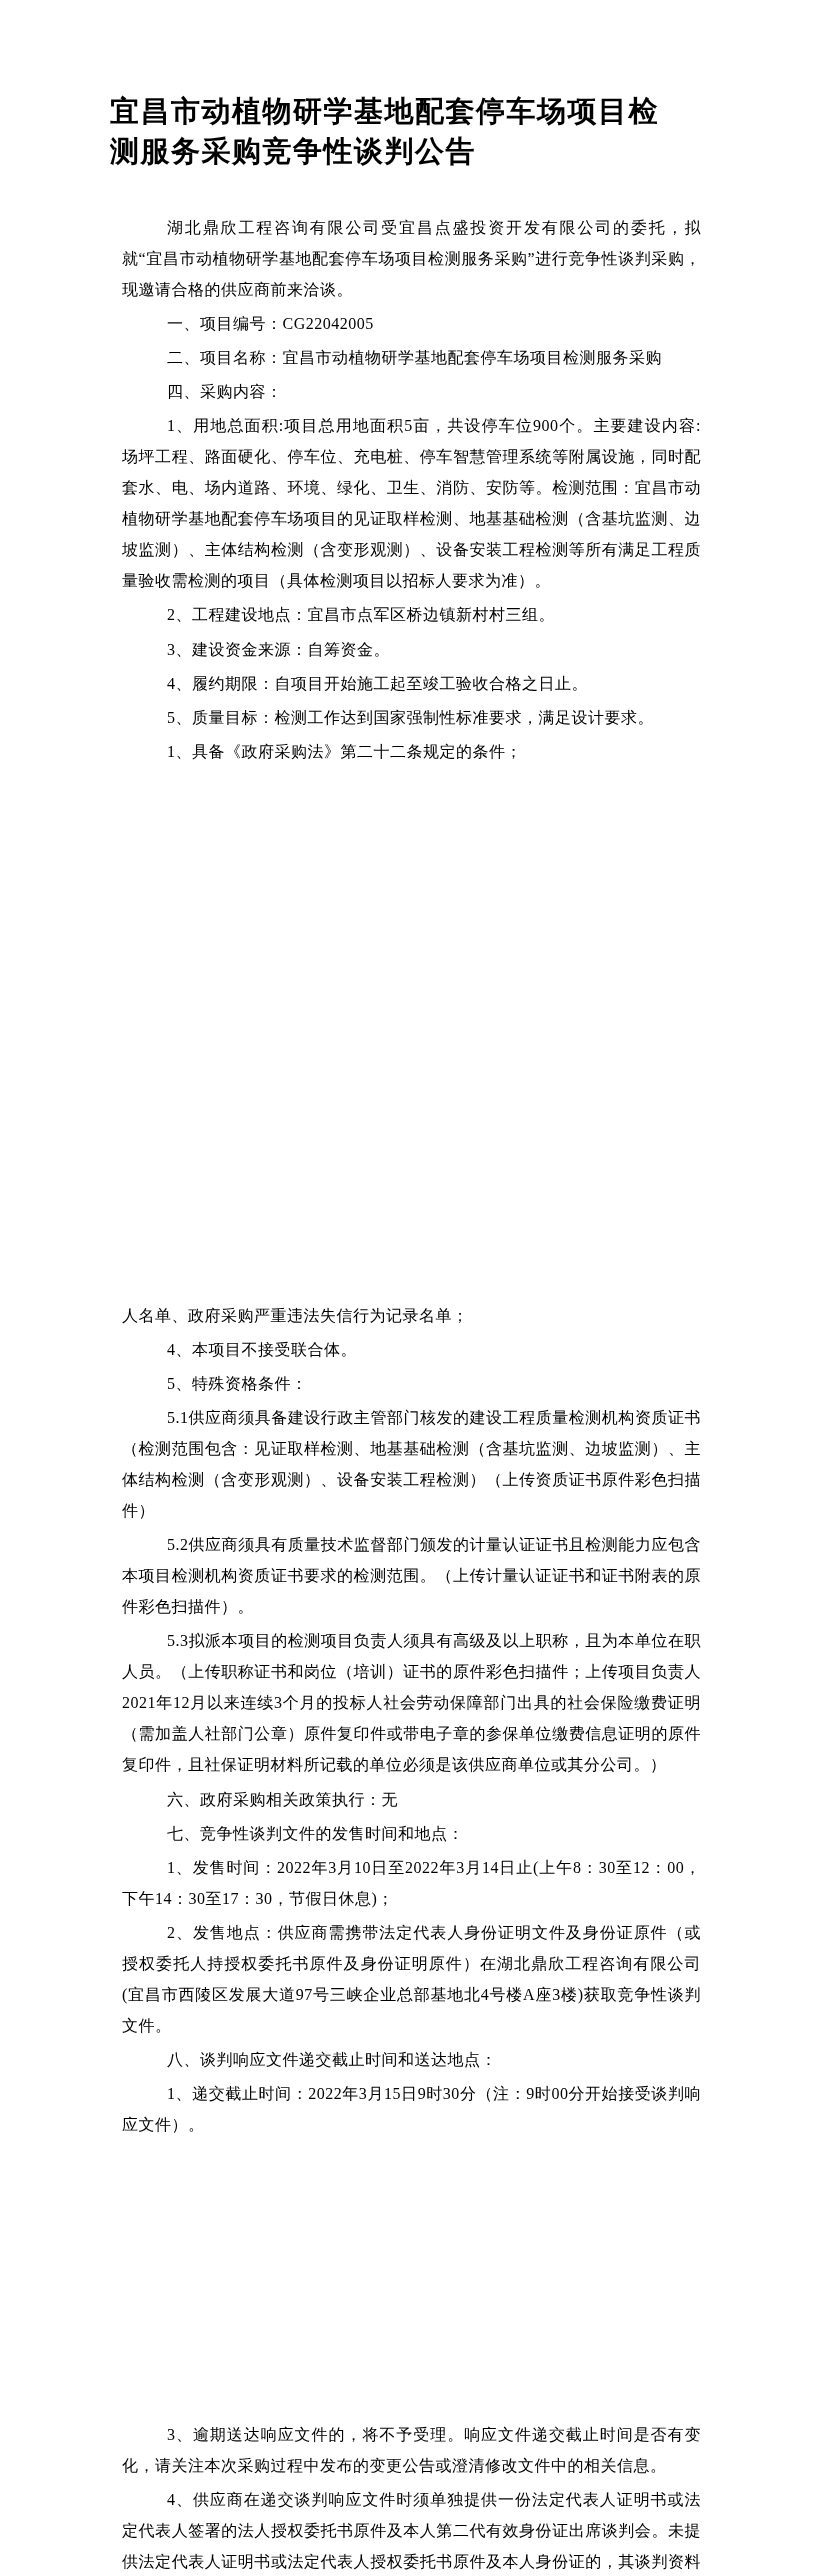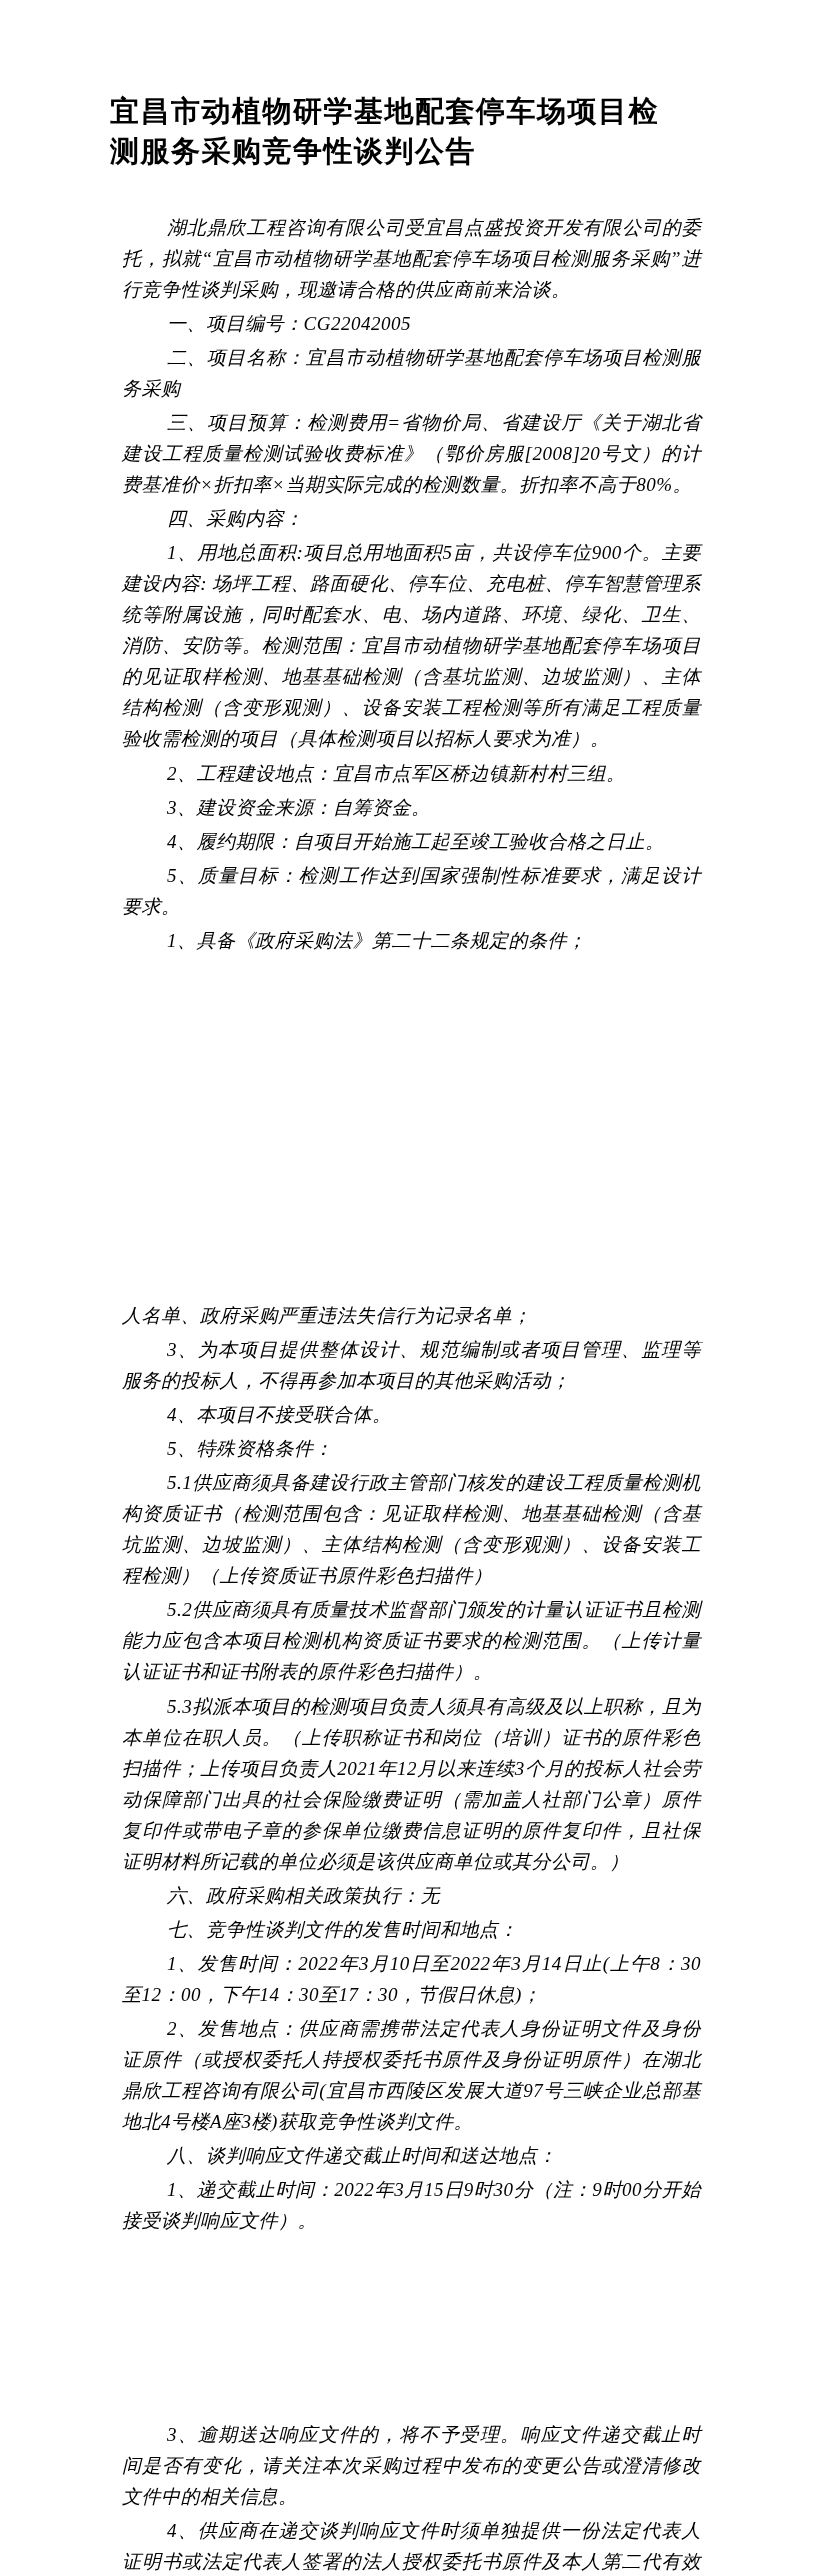--- a/index.html
+++ b/index.html
@@ -12,53 +12,51 @@
     position:absolute;top:91px;left:110px;width:598px;
     text-align:left;font-weight:bold;font-size:29px;line-height:40px;
     letter-spacing:1.5px;
     font-family:Liberation Serif, serif;
   }
   .page{position:absolute;left:122px;width:579px;}
   #page1{top:212px;}
   #page2{top:1300px;}
   #page3{top:2419px;}
   .page p{
-    margin:0 0 3.1px 0;font-size:19px;line-height:31px;
-    text-align:justify;text-justify:inter-ideograph;letter-spacing:0.5px;font-style:italic;
+    margin:0 0 3.1px 0;font-size:16px;line-height:31px;
+    text-align:justify;text-justify:inter-ideograph;letter-spacing:0.5px;
   }
   .ind{text-indent:45px;}
   .noind{text-indent:0;}
 </style>
 </head>
 <body>
 
 <div class="doc">
 
   <div class="title">
     <span>宜昌市动植物研学基地配套停车场项目检</span><br>
     <span>测服务采购竞争性谈判公告</span>
   </div>
 
   <div class="page" id="page1">
     <p class="ind">湖北鼎欣工程咨询有限公司受宜昌点盛投资开发有限公司的委托，拟就“宜昌市动植物研学基地配套停车场项目检测服务采购”进行竞争性谈判采购，现邀请合格的供应商前来洽谈。</p>
     <p class="ind">一、项目编号：CG22042005</p>
     <p class="ind">二、项目名称：宜昌市动植物研学基地配套停车场项目检测服务采购</p>
-    <p class="ind">三、项目预算：检测费用=省物价局、省建设厅《关于湖北省建设工程质量检测试验收费标准》（鄂价房服[2008]20号文）的计费基准价×折扣率×当期实际完成的检测数量。折扣率不高于80%。</p>
     <p class="ind">四、采购内容：</p>
     <p class="ind">1、用地总面积:项目总用地面积5亩，共设停车位900个。主要建设内容: 场坪工程、路面硬化、停车位、充电桩、停车智慧管理系统等附属设施，同时配套水、电、场内道路、环境、绿化、卫生、消防、安防等。检测范围：宜昌市动植物研学基地配套停车场项目的见证取样检测、地基基础检测（含基坑监测、边坡监测）、主体结构检测（含变形观测）、设备安装工程检测等所有满足工程质量验收需检测的项目（具体检测项目以招标人要求为准）。</p>
     <p class="ind">2、工程建设地点：宜昌市点军区桥边镇新村村三组。</p>
     <p class="ind">3、建设资金来源：自筹资金。</p>
     <p class="ind">4、履约期限：自项目开始施工起至竣工验收合格之日止。</p>
     <p class="ind">5、质量目标：检测工作达到国家强制性标准要求，满足设计要求。</p>
     <p class="ind">1、具备《政府采购法》第二十二条规定的条件；</p>
   </div>
 
   <div class="page" id="page2">
     <p class="noind">人名单、政府采购严重违法失信行为记录名单；</p>
-    <p class="ind">3、为本项目提供整体设计、规范编制或者项目管理、监理等服务的投标人，不得再参加本项目的其他采购活动；</p>
     <p class="ind">4、本项目不接受联合体。</p>
     <p class="ind">5、特殊资格条件：</p>
     <p class="ind">5.1供应商须具备建设行政主管部门核发的建设工程质量检测机构资质证书（检测范围包含：见证取样检测、地基基础检测（含基坑监测、边坡监测）、主体结构检测（含变形观测）、设备安装工程检测）（上传资质证书原件彩色扫描件）</p>
     <p class="ind">5.2供应商须具有质量技术监督部门颁发的计量认证证书且检测能力应包含本项目检测机构资质证书要求的检测范围。（上传计量认证证书和证书附表的原件彩色扫描件）。</p>
     <p class="ind">5.3拟派本项目的检测项目负责人须具有高级及以上职称，且为本单位在职人员。（上传职称证书和岗位（培训）证书的原件彩色扫描件；上传项目负责人2021年12月以来连续3个月的投标人社会劳动保障部门出具的社会保险缴费证明（需加盖人社部门公章）原件复印件或带电子章的参保单位缴费信息证明的原件复印件，且社保证明材料所记载的单位必须是该供应商单位或其分公司。）</p>
     <p class="ind">六、政府采购相关政策执行：无</p>
     <p class="ind">七、竞争性谈判文件的发售时间和地点：</p>
     <p class="ind">1、发售时间：2022年3月10日至2022年3月14日止(上午8：30至12：00，下午14：30至17：30，节假日休息)；</p>
     <p class="ind">2、发售地点：供应商需携带法定代表人身份证明文件及身份证原件（或授权委托人持授权委托书原件及身份证明原件）在湖北鼎欣工程咨询有限公司(宜昌市西陵区发展大道97号三峡企业总部基地北4号楼A座3楼)获取竞争性谈判文件。</p>
     <p class="ind">八、谈判响应文件递交截止时间和送达地点：</p>

